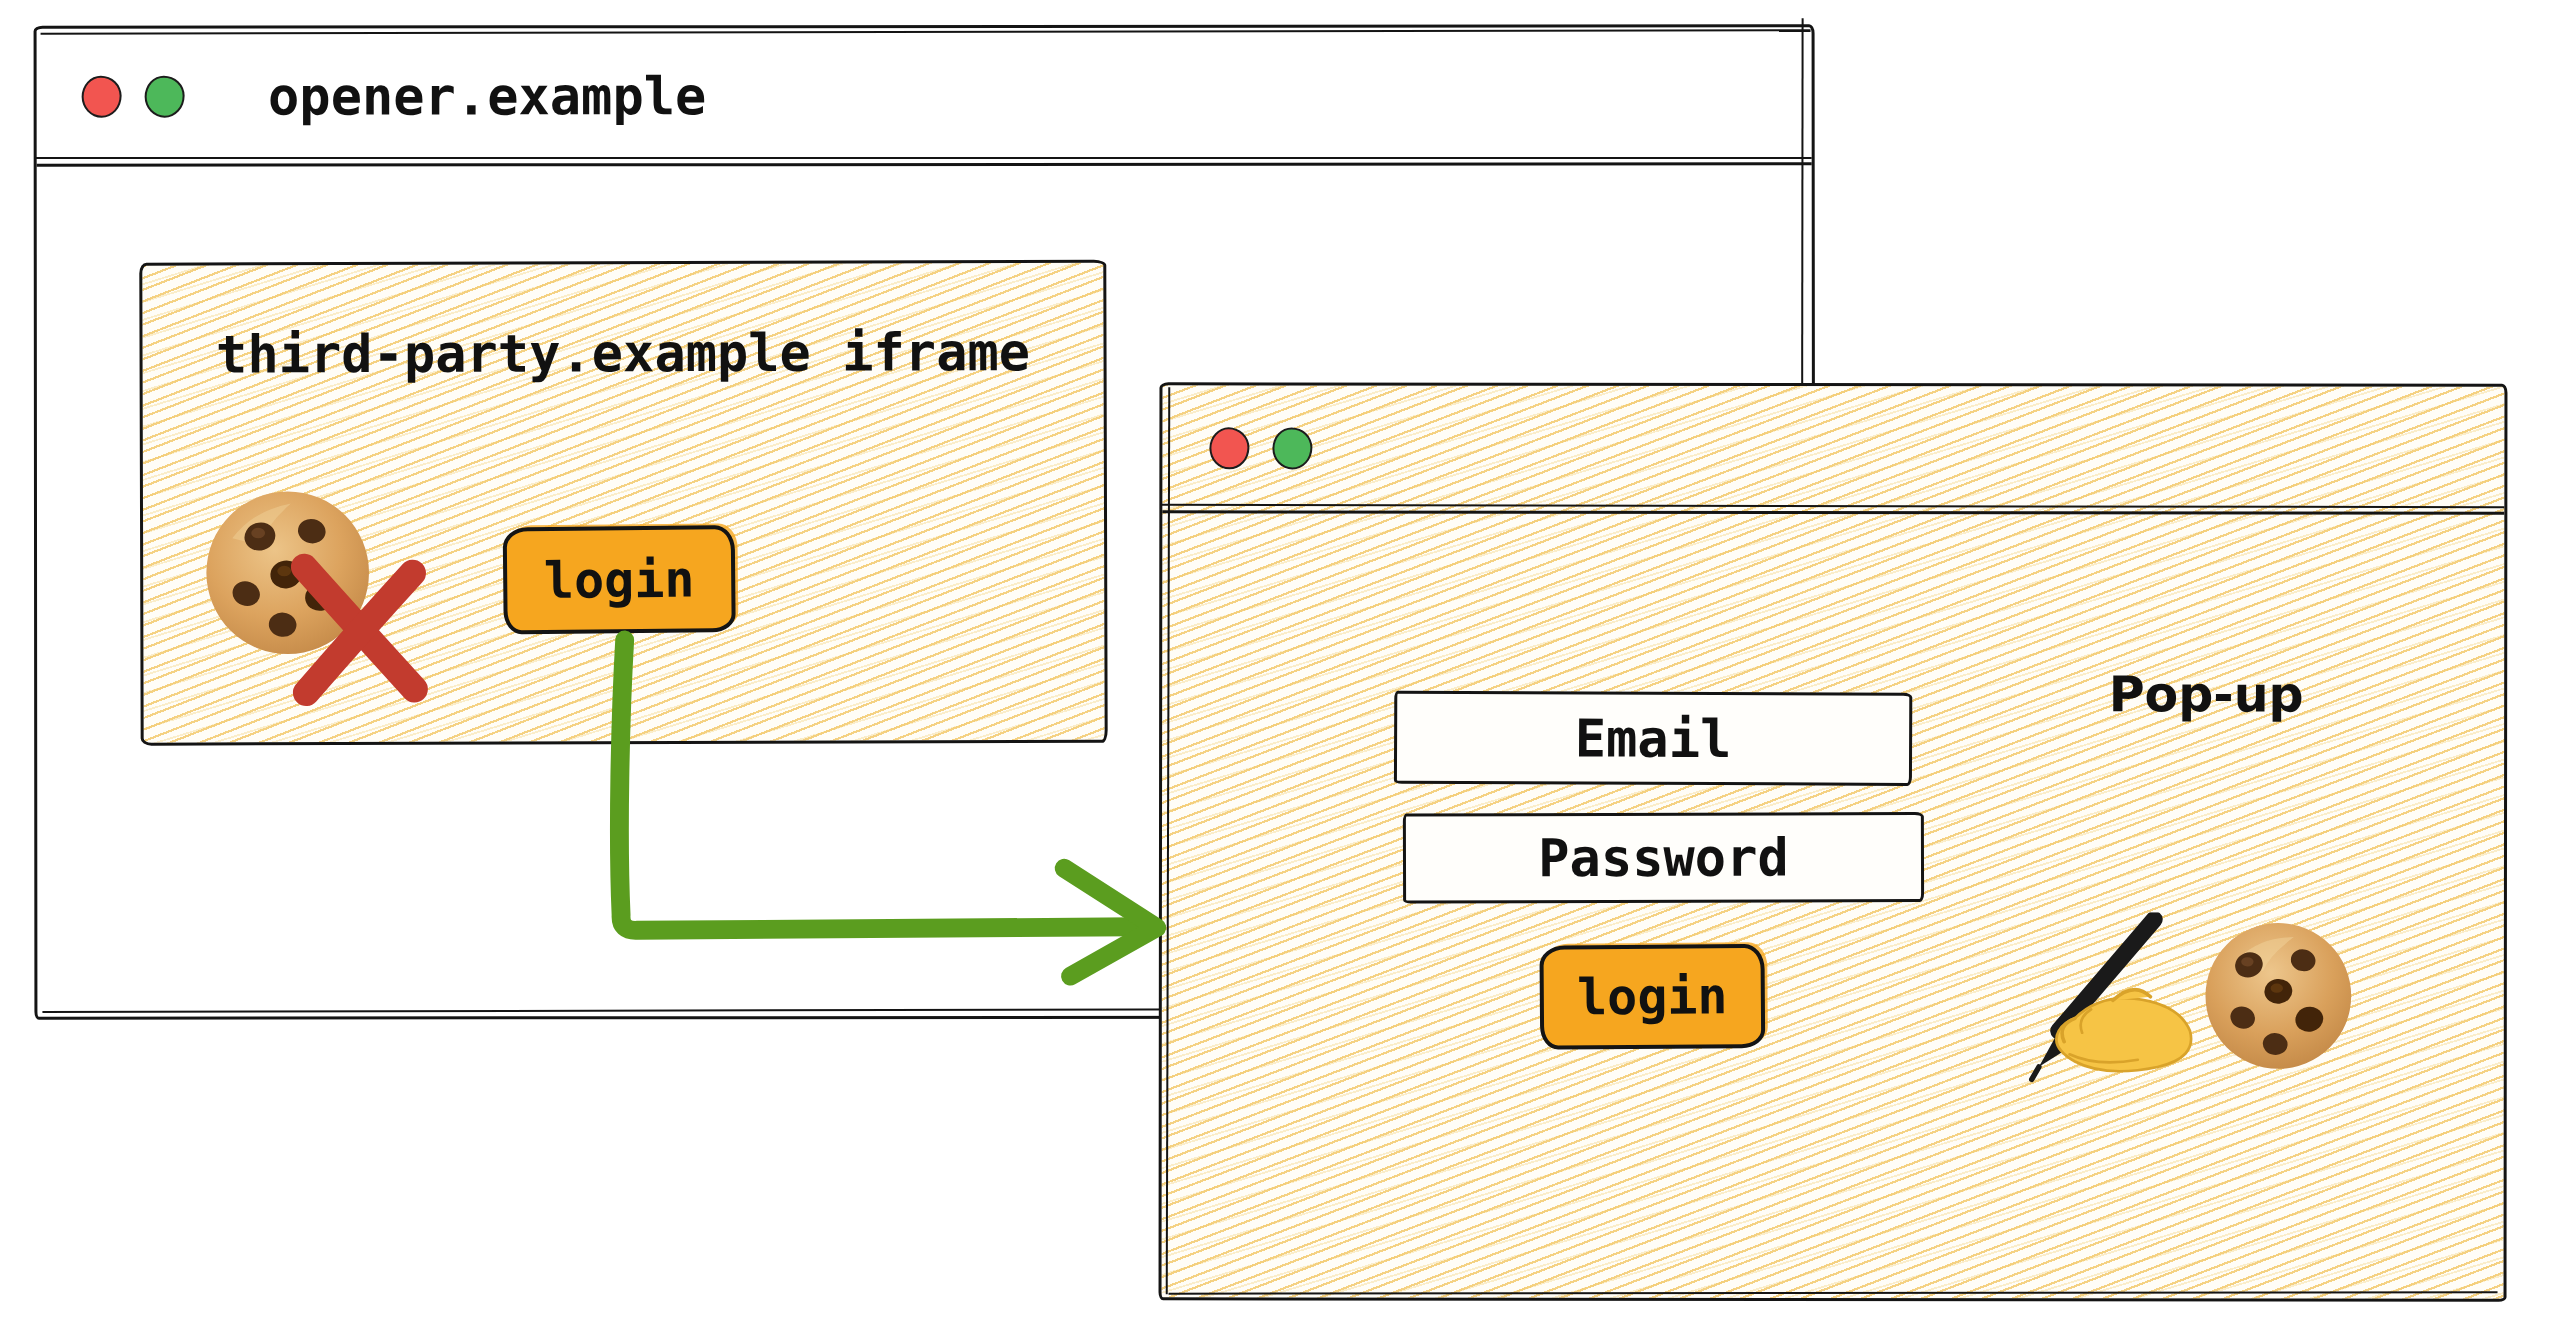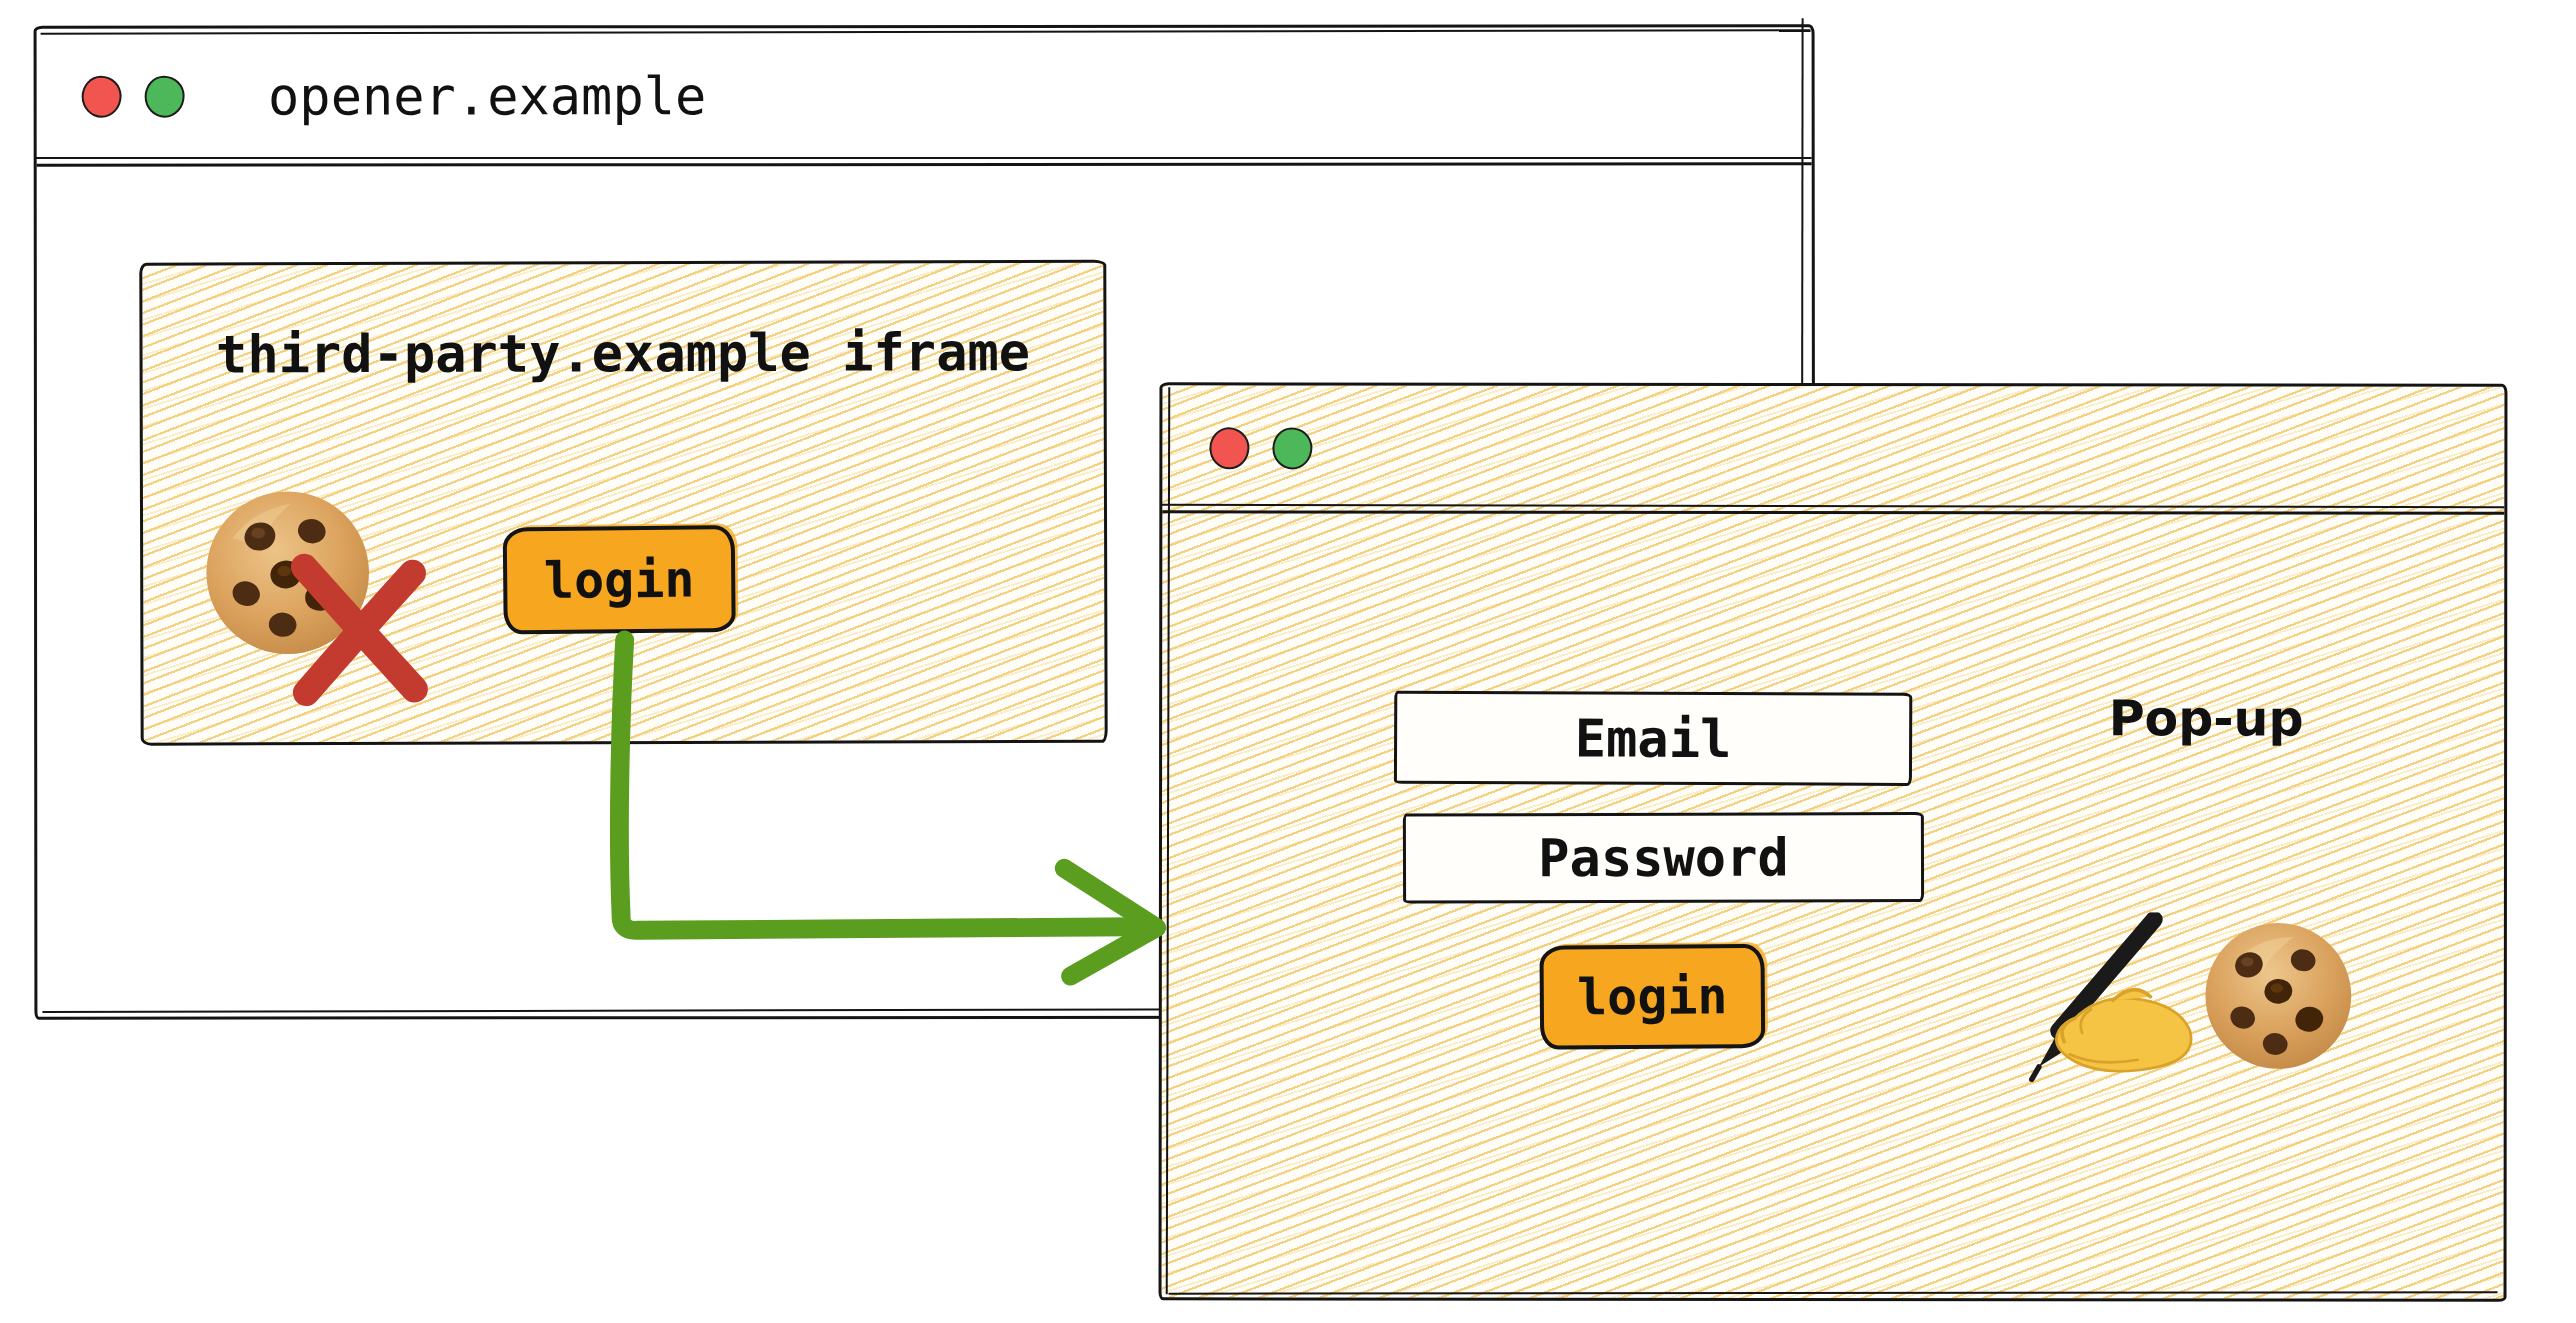--- a/index.html
+++ b/index.html
@@ -87,21 +87,21 @@
     border: 2.7px solid #1c1c1c;
     border-radius: 48% 52% 50% 50% / 50% 48% 52% 50%;
     flex: none;
   }
   .dot + .dot { margin-left: 23.4px; }
   .dot-red   { background: #f25550; }
   .dot-green { background: #4db85a; }
 
   .win-title {
     font-size: 52px;
-    font-weight: 400;
+    font-weight: 700;
     color: #111111;
     letter-spacing: 0px;
     white-space: nowrap;
   }
   .win-opener .win-title { margin-left: 83px; }
   .win-popup  .win-title { margin-left: 54px; }
 
   
   .iframe-box {
     position: absolute;
@@ -165,21 +165,20 @@
   .popup-annotation {
     position: absolute;
     left: 909px; top: 280px;
     width: 270px;
     text-align: center;
     font-family: "DejaVu Sans", "Liberation Sans", sans-serif;
     font-size: 49px;
     font-weight: 700;
     color: #111111;
     white-space: nowrap;
-    margin-top: 24px;
   }
 
   
   .icon-wrap { position: absolute; line-height: 0; }
   .cookie-iframe   { left: 58px;  top: 221px; }
   .xmark-iframe    { left: 136px; top: 276px; }
   .hand-popup      { left: 850px; top: 526px; }
   .cookie-popup    { left: 1039px; top: 532px; }
 
   

